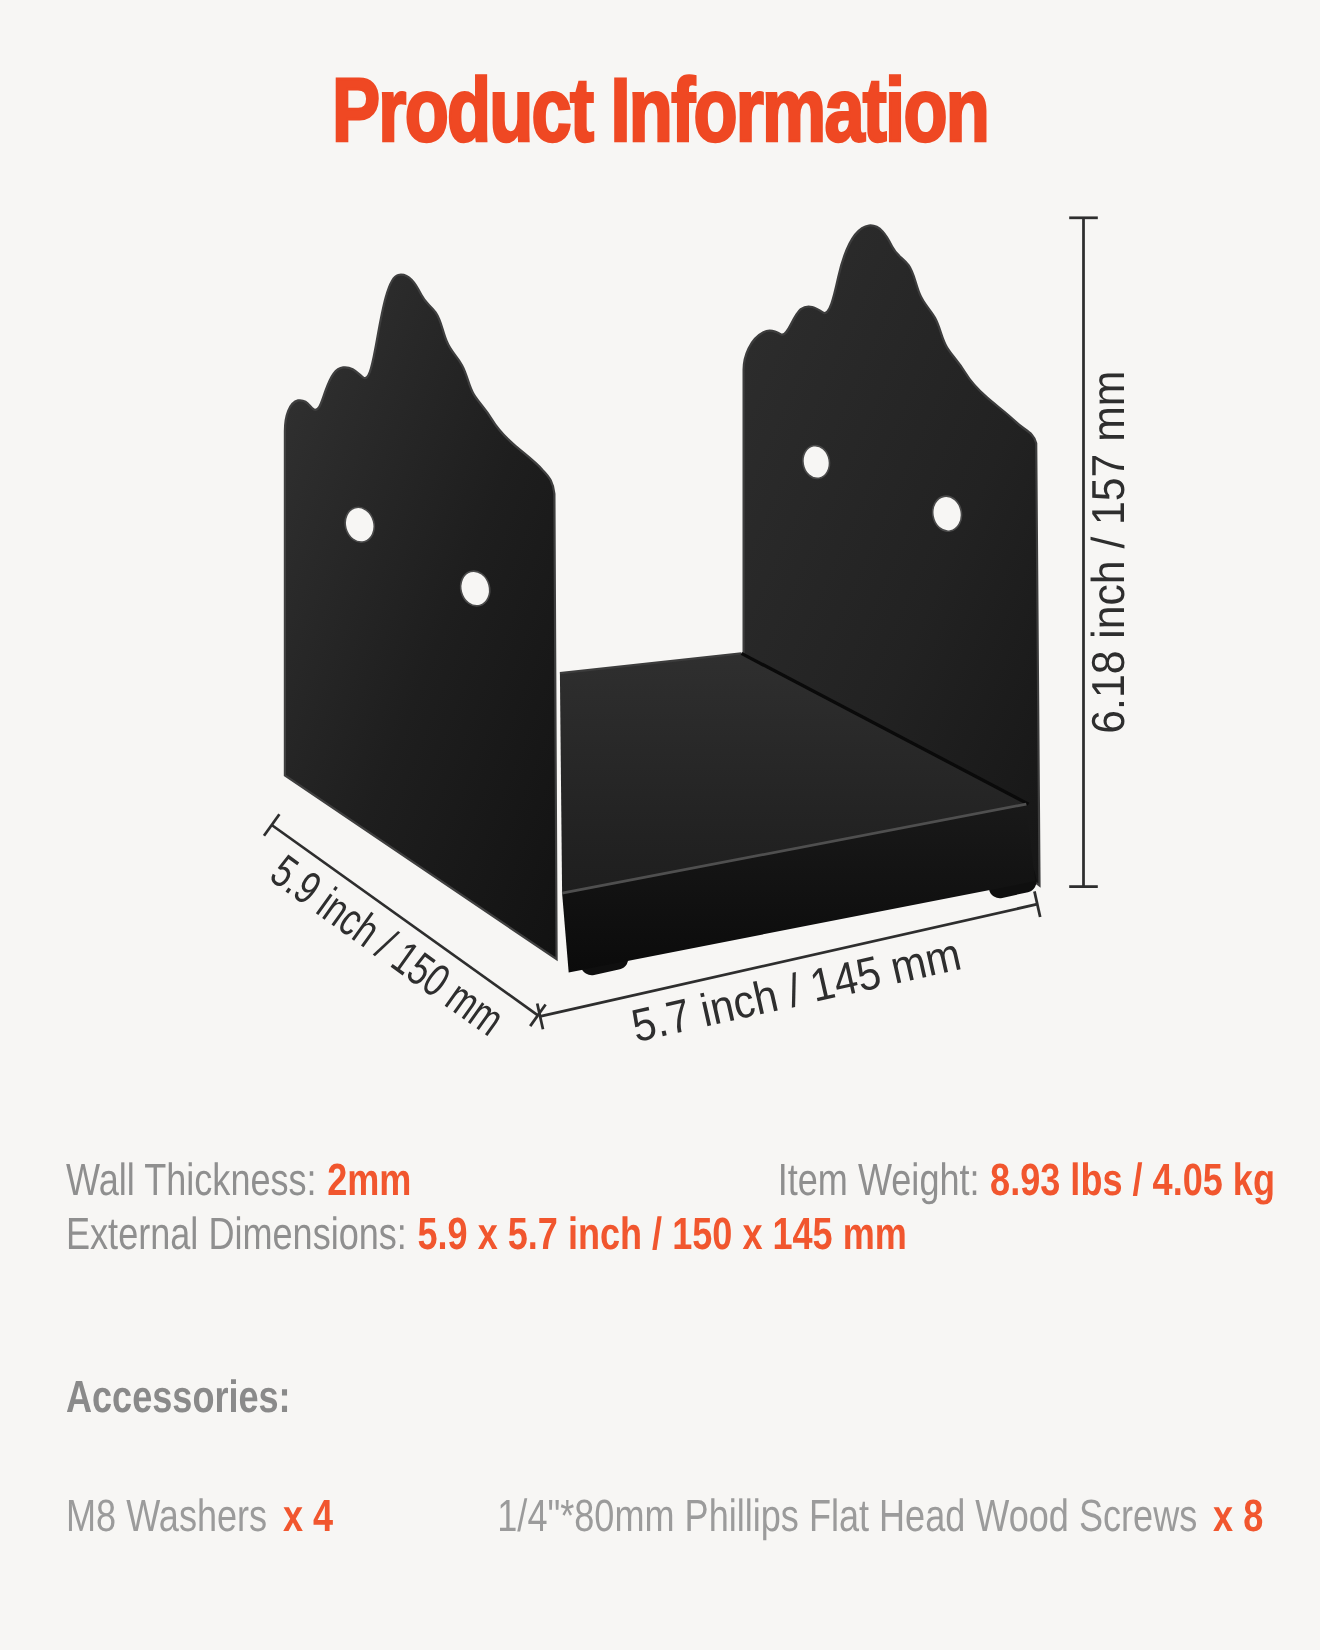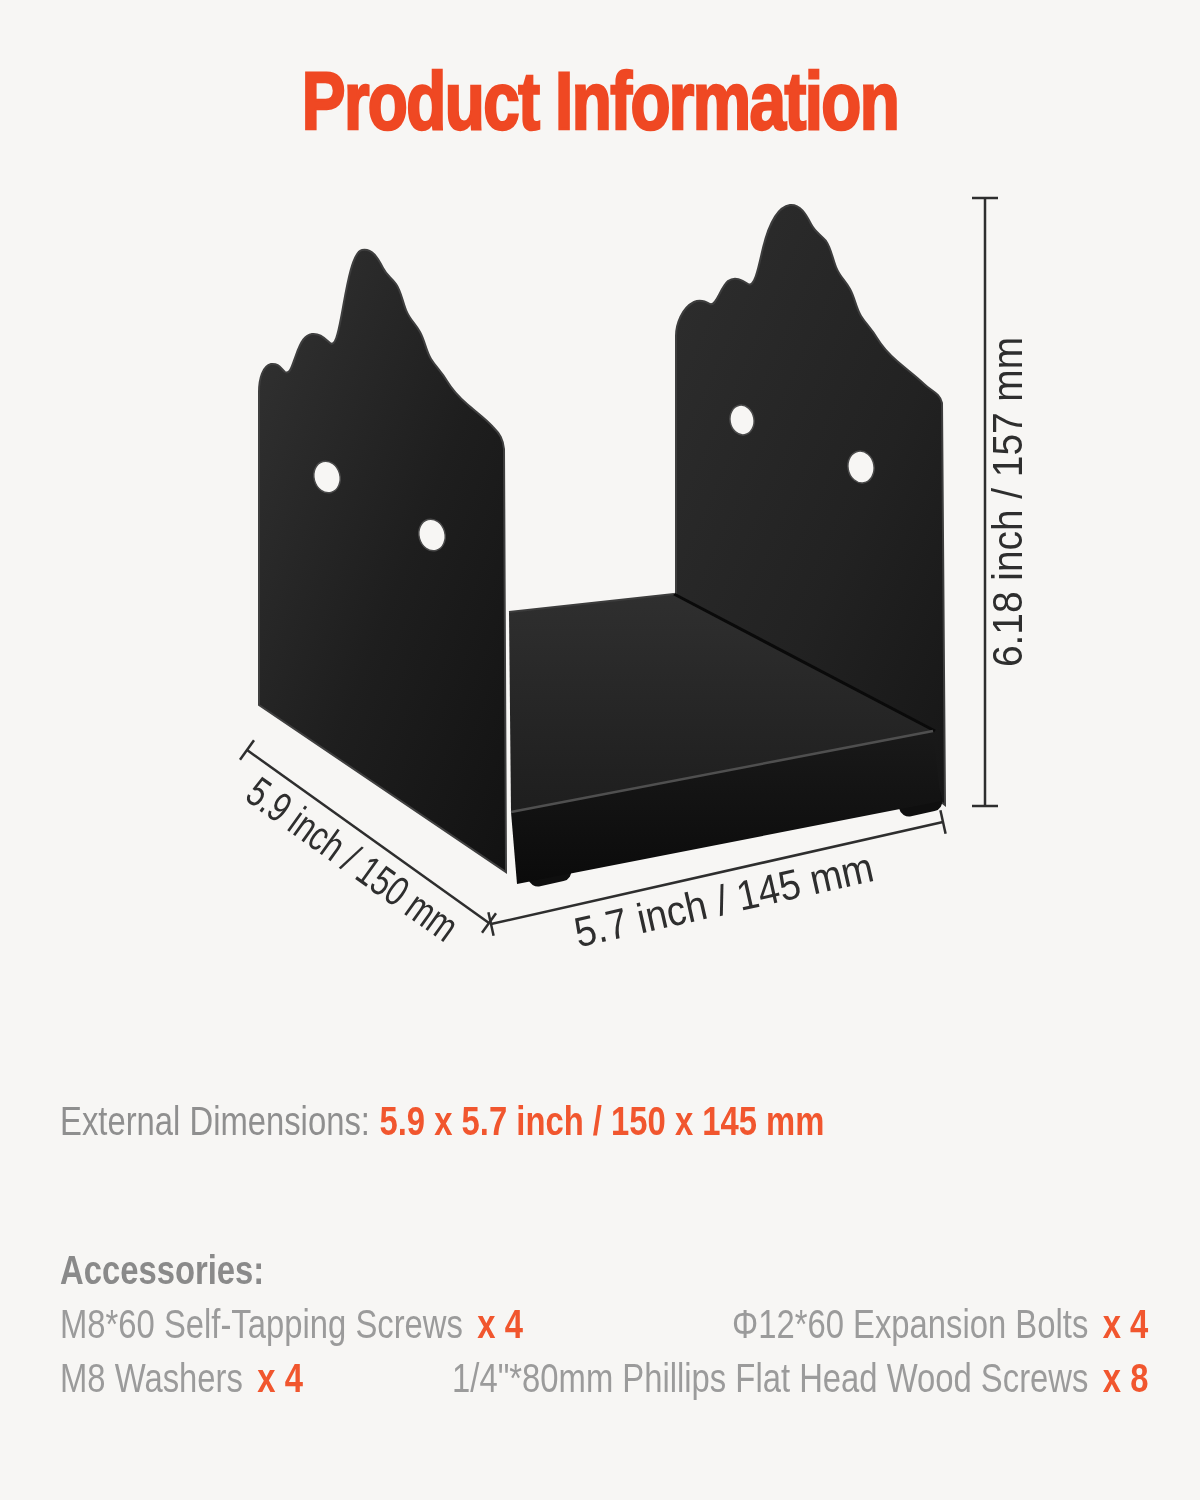--- a/index.html
+++ b/index.html
@@ -146,35 +146,35 @@
 
     <g stroke="var(--dim)" stroke-width="2.5">
       <line x1="491" y1="924" x2="943" y2="822"></line>
       <line x1="488.4" y1="912.3" x2="493.6" y2="935.7"></line>
       <line x1="940.4" y1="810.3" x2="945.6" y2="833.7"></line>
     </g>
     <text class="dim-label" transform="translate(727 914) rotate(-12.7)" text-anchor="middle" textLength="305" lengthAdjust="spacingAndGlyphs">5.7 inch / 145 mm</text>
   </svg>
 
 
+  <div class="srow" style="top:1048px">
+    <span class="pair"><span class="lbl">Wall Thickness:</span><span class="val">2mm</span></span>
+    <span class="pair col2"><span class="lbl">Item Weight:</span><span class="val">8.93 lbs / 4.05 kg</span></span>
+  </div>
 
   <div class="srow" style="top:1097px">
     <span class="pair"><span class="lbl">External Dimensions:</span><span class="val">5.9 x 5.7 inch / 150 x 145 mm</span></span>
   </div>
 
 
 
   <div class="srow" style="top:1246px">
     <span class="pair acc-hdr">Accessories:</span>
   </div>
 
-  <div class="srow" style="top:1300px">
-    <span class="pair"><span class="acc-lbl">M8*60 Self-Tapping Screws</span><span class="qty">x 4</span></span>
-    <span class="pair flushR"><span class="acc-lbl">Φ12*60 Expansion Bolts</span><span class="qty">x 4</span></span>
-  </div>
 
   <div class="srow" style="top:1354px">
     <span class="pair"><span class="acc-lbl">M8 Washers</span><span class="qty">x 4</span></span>
     <span class="pair flushR"><span class="acc-lbl">1/4"*80mm Phillips Flat Head Wood Screws</span><span class="qty">x 8</span></span>
   </div>
 
 
 </div>
 
 </body></html>

